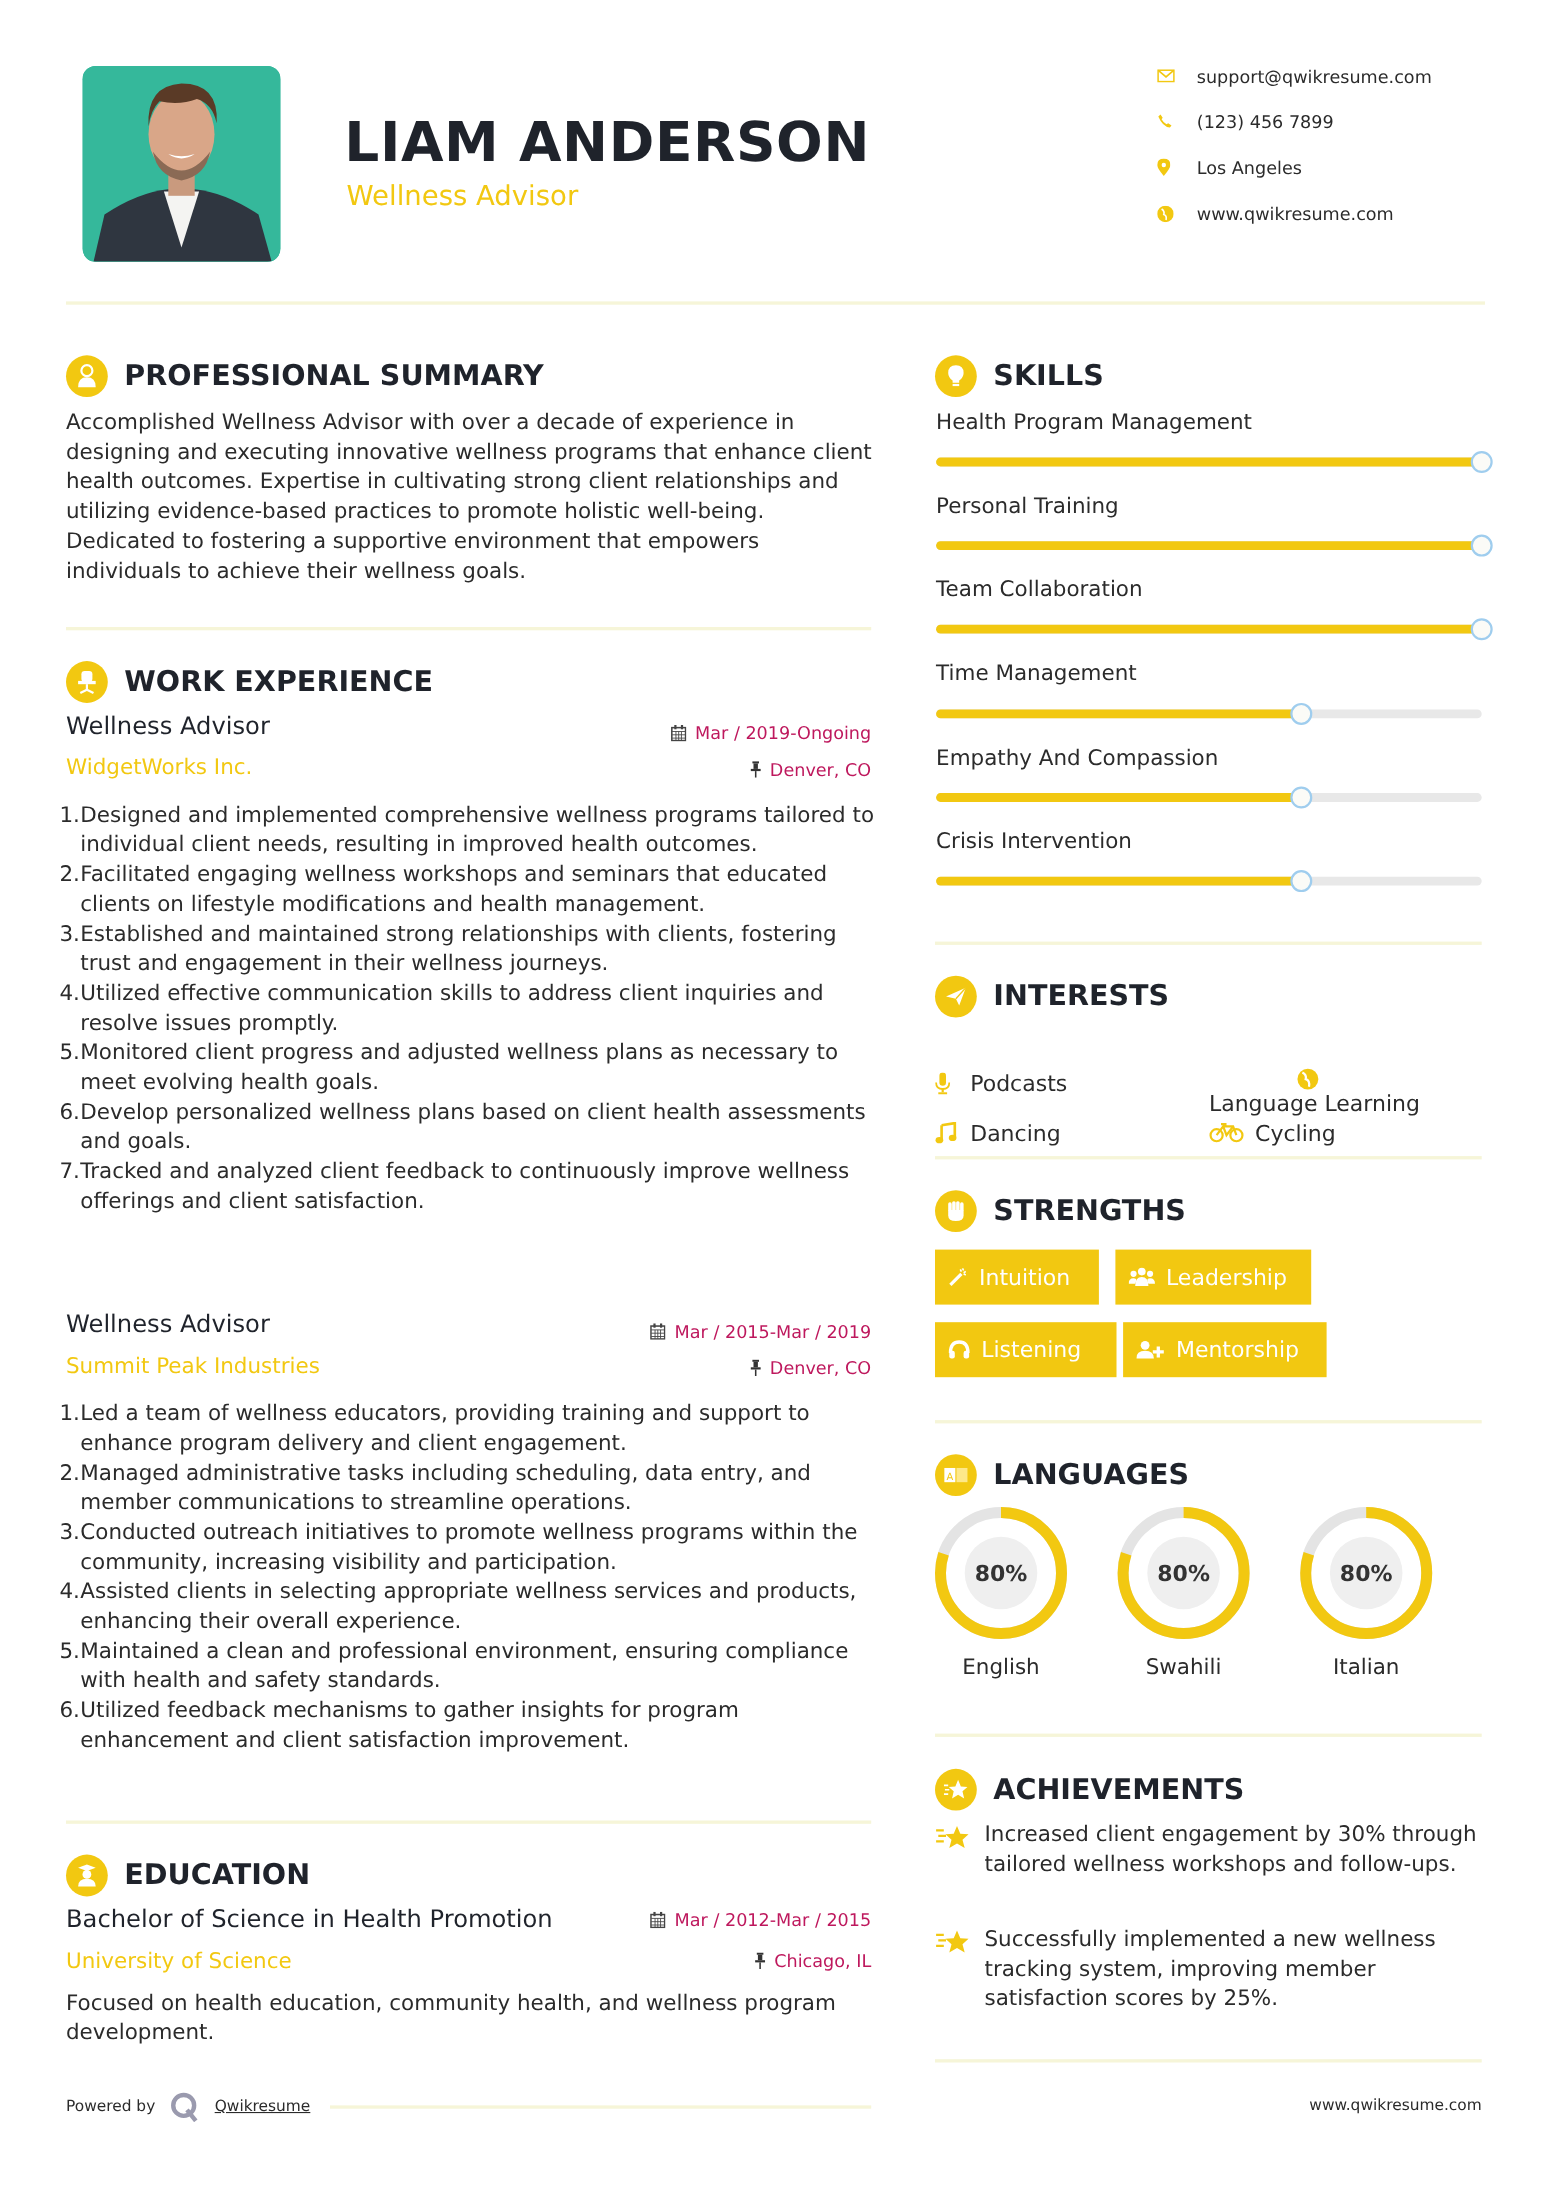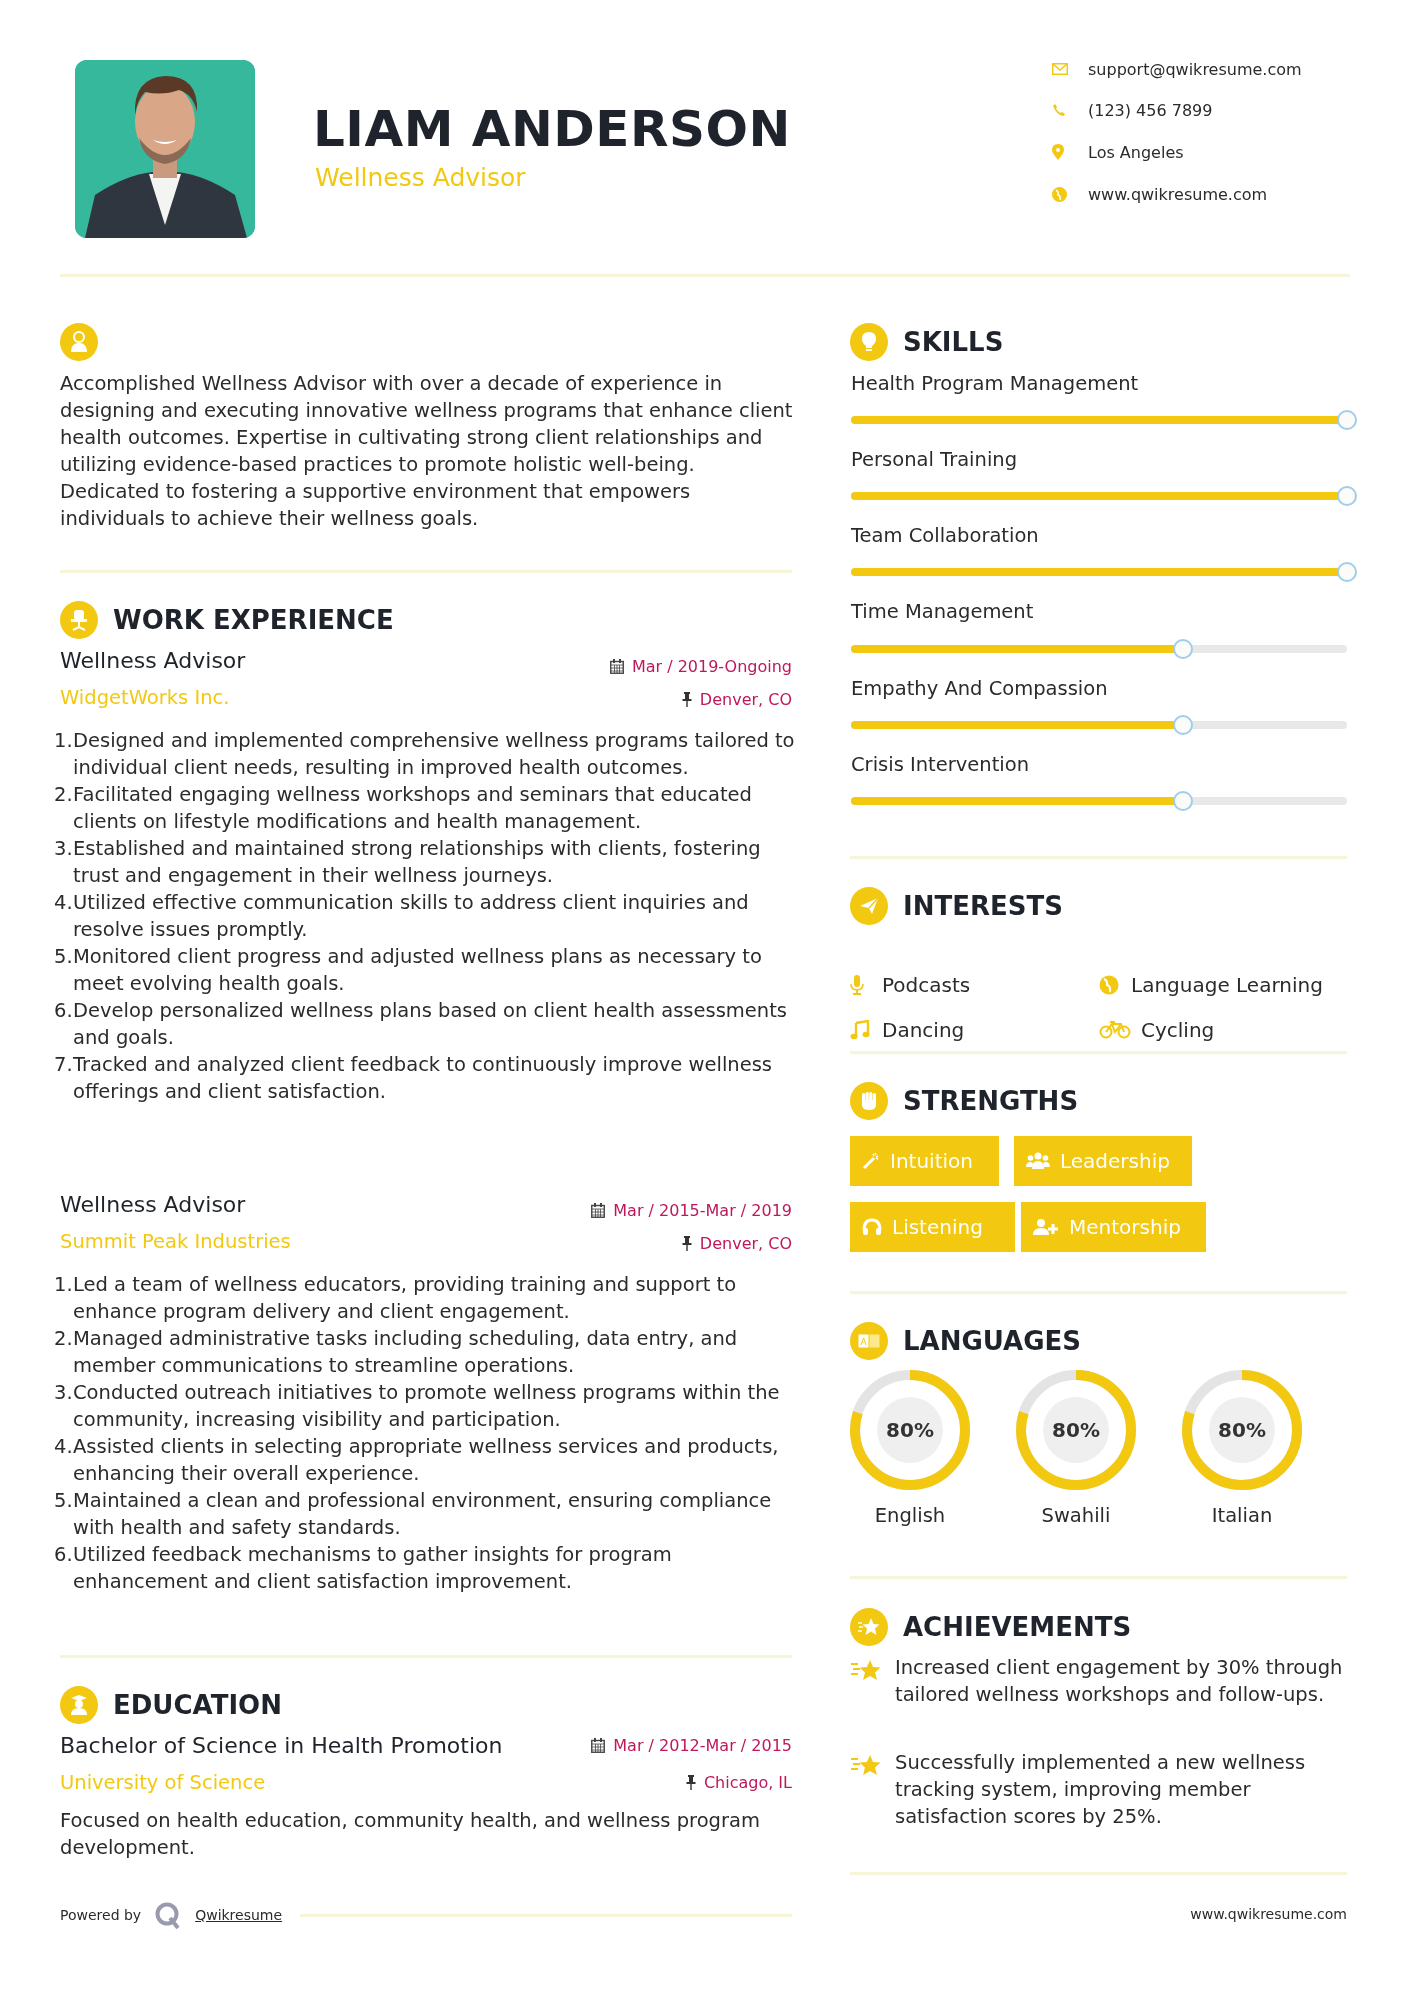--- a/index.html
+++ b/index.html
@@ -97,20 +97,21 @@
 
 <div class="abs hr" style="left:60px; top:274px; width:1290px;"></div>
 
 <div class="abs sec-head" style="left:60px; top:322px;">
   <span class="sec-icon">
     <svg width="18" height="22" viewBox="0 0 18 22">
         <circle cx="9" cy="6" r="5" fill="none" stroke="#fff" stroke-width="2"></circle>
         <path d="M1 21 Q1 12 9 12 Q17 12 17 21 Z" fill="#fff"></path>
       </svg>
   </span>
+  <span class="sec-title">PROFESSIONAL SUMMARY</span>
 </div>
 <div class="abs para" style="left:60px; top:370px; width:740px;">Accomplished Wellness Advisor with over a decade of experience in designing and executing innovative wellness programs that enhance client health outcomes. Expertise in cultivating strong client relationships and utilizing evidence-based practices to promote holistic well-being. Dedicated to fostering a supportive environment that empowers individuals to achieve their wellness goals.</div>
 
 <div class="abs hr" style="left:60px; top:570px; width:732px;"></div>
 
 <div class="abs sec-head" style="left:60px; top:600px;">
   <span class="sec-icon">
     <svg width="18" height="22" viewBox="0 0 18 22">
         <rect x="4" y="1" width="10" height="10" rx="3" fill="#fff"></rect>
         <rect x="1" y="10" width="16" height="3" fill="#fff"></rect>
@@ -326,21 +327,21 @@
   <span class="ii">
     <svg width="14" height="20" viewBox="0 0 14 20">
         <rect x="4" y="0" width="6" height="12" rx="3" fill="#f2c811"></rect>
         <path d="M1 9 Q1 15 7 15 Q13 15 13 9" fill="none" stroke="#f2c811" stroke-width="1.6"></path>
         <rect x="6" y="15" width="2" height="3" fill="#f2c811"></rect>
         <rect x="3" y="18" width="8" height="2" fill="#f2c811"></rect>
       </svg>
   </span>
   <span>Podcasts</span>
 </div>
-<div class="abs interest" style="left:1099px; top:935px;">
+<div class="abs interest" style="left:1099px; top:935px;flex-direction:column;">
   <span class="ii">
     <svg width="20" height="20" viewBox="0 0 20 20">
         <circle cx="10" cy="10" r="9.5" fill="#f2c811"></circle>
         <path d="M5 4 Q9 6 8 10 Q12 11 11 17" fill="none" stroke="#fff" stroke-width="2"></path>
       </svg>
   </span>
   <span>Language Learning</span>
 </div>
 <div class="abs interest" style="left:850px; top:980px;">
   <span class="ii">

